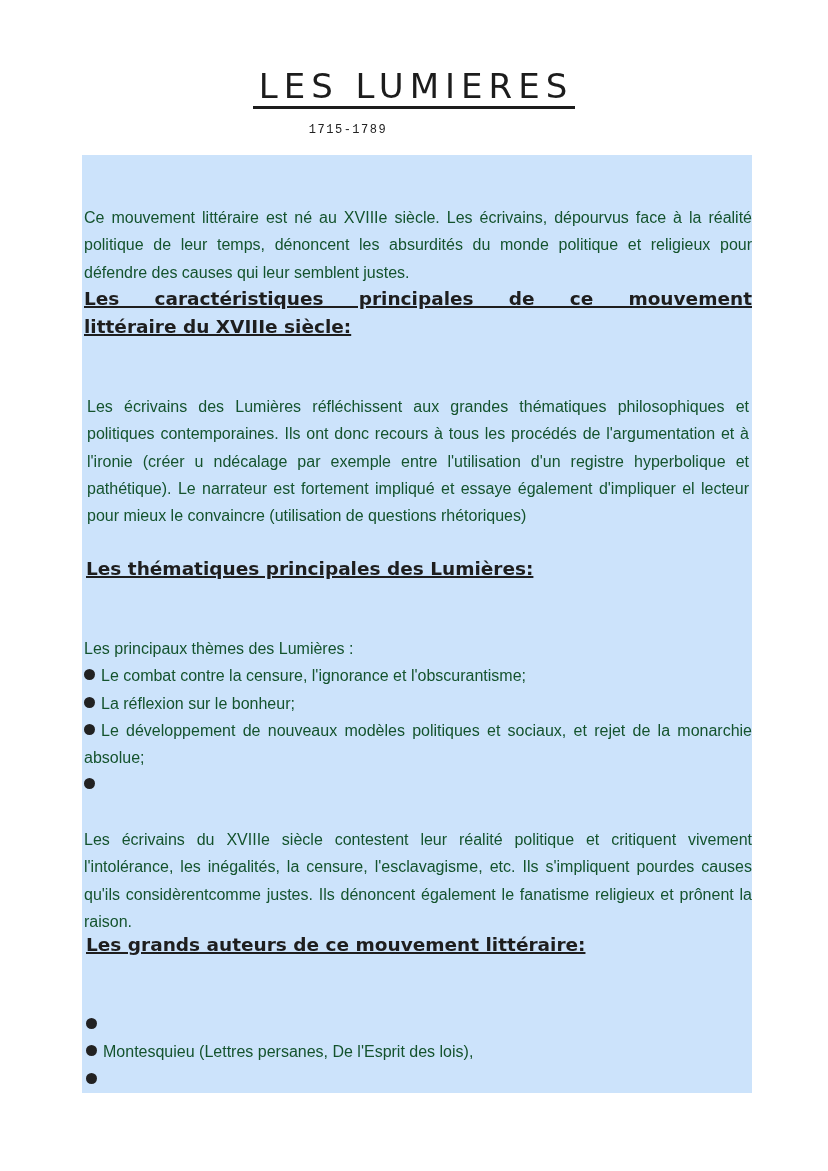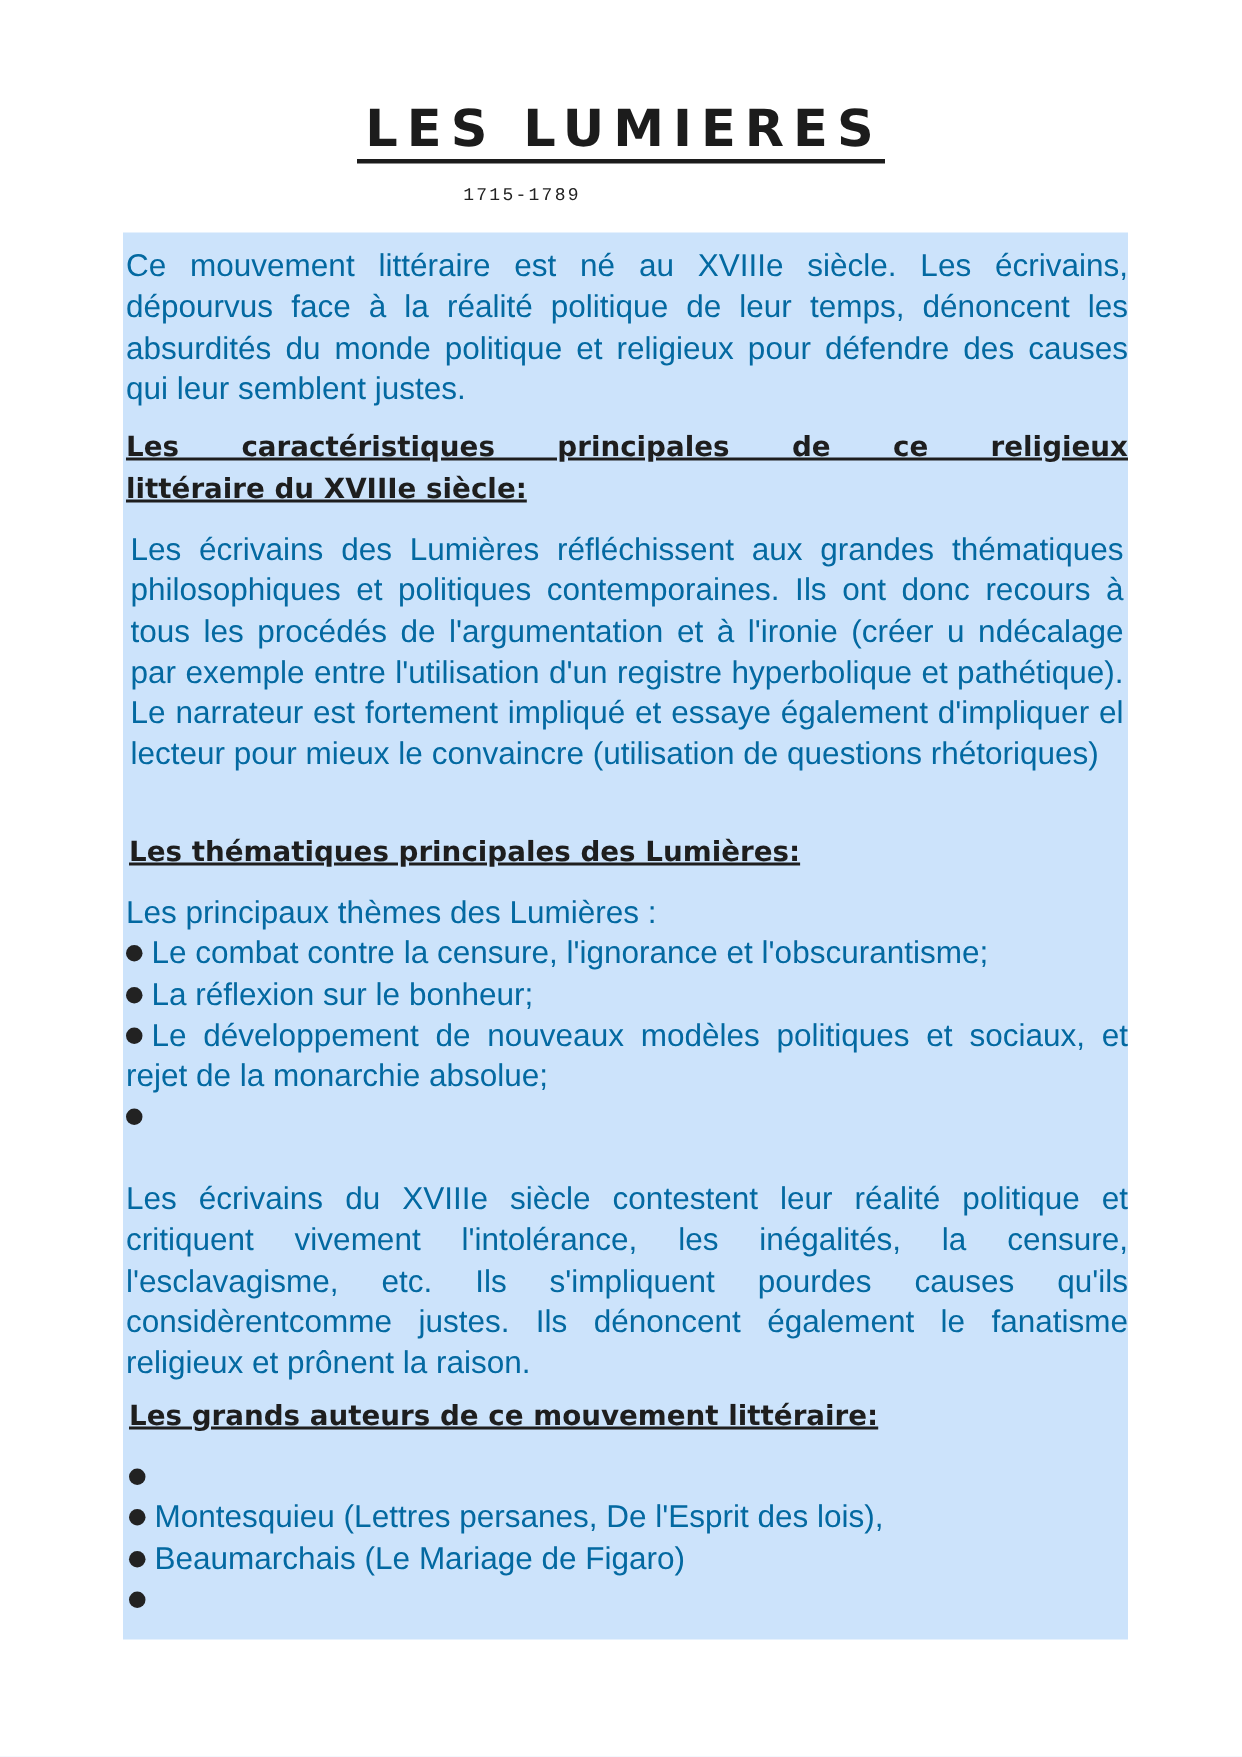--- a/index.html
+++ b/index.html
@@ -1,33 +1,33 @@
 <!DOCTYPE html>
 <html><head>
 <meta charset="utf-8">
 <style>
   html, body { margin: 0; padding: 0; background: #ffffff; }
   body { width: 828px; height: 1171px; position: relative; overflow: hidden; }
   .title {
     position: absolute; left: 0; width: 828px; top: 66px; text-align: center;
-    font-family: "DejaVu Sans", sans-serif; font-weight: bold; font-size: 34px;
+    font-family: "DejaVu Sans", sans-serif; font-weight: normal; font-size: 34px;
     letter-spacing: 6px; color: #1c1c1c;
   }
   .title span { border-bottom: 3px solid #1c1c1c; padding: 0 2px 0 6px; line-height: 40px; display: inline-block; }
   .dates {
     position: absolute; left: 0; width: 696px; top: 123px; text-align: center;
     font-family: Liberation Mono, monospace; font-size: 12px; letter-spacing: 1.5px; color: #222;
   }
   .box {
     position: absolute; left: 82px; top: 155px; width: 670px; height: 938px;
     background: #cce3fb;
   }
   .txt {
-    font-family: "Liberation Sans", sans-serif; font-size: 21px; color: #0369a1;
-    line-height: 27.3px; text-align: justify;
+    font-family: "Liberation Sans", sans-serif; font-size: 16px; color: #14532d;
+    line-height: 27.3px; text-align: justify; margin-top: 40px;
   }
   .p1 { position: absolute; left: 2px; top: 9px; width: 668px; }
   .h {
     font-family: "DejaVu Sans", sans-serif; font-weight: bold; font-size: 18.5px;
     color: #1e1e1e; text-decoration: underline; text-decoration-thickness: 2px;
     line-height: 28px; text-align: justify; text-align-last: left;
   }
   .h1 { position: absolute; left: 2px; top: 130px; width: 668px; }
   .h1 .first-line { text-align-last: justify; display: block; }
   .p2 { position: absolute; left: 5px; top: 198px; width: 662px; }
@@ -43,35 +43,34 @@
 </head>
 <body>
 
 <div class="title"><span>LES LUMIERES</span></div>
 <div class="dates">1715-1789</div>
 
 <div class="box">
   <div class="txt p1">Ce mouvement littéraire est né au XVIIIe siècle. Les écrivains, dépourvus face à la réalité politique de leur temps, dénoncent les absurdités du monde politique et religieux pour défendre des causes qui leur semblent justes.</div>
 
   <div class="h h1">
-    <span class="first-line">Les caractéristiques principales de ce religieux</span>
+    <span class="first-line">Les caractéristiques principales de ce mouvement</span>
     <span>littéraire du XVIIIe siècle:</span>
   </div>
   <div class="txt p2">Les écrivains des Lumières réfléchissent aux grandes thématiques philosophiques et politiques contemporaines. Ils ont donc recours à tous les procédés de l'argumentation et à l'ironie (créer u ndécalage par exemple entre l'utilisation d'un registre hyperbolique et pathétique). Le narrateur est fortement impliqué et essaye également d'impliquer el lecteur pour mieux le convaincre (utilisation de questions rhétoriques)</div>
 
   <div class="h h2">Les thématiques principales des Lumières:</div>
   <div class="txt p3">
     <span class="intro">Les principaux thèmes des Lumières :</span>
     <span class="li"><span class="bullet"></span><span>Le combat contre la censure, l'ignorance et l'obscurantisme;</span></span>
     <span class="li"><span class="bullet"></span><span>La réflexion sur le bonheur;</span></span>
     <span class="li" style="text-align:justify"><span class="bullet"></span><span>Le développement de nouveaux modèles politiques et sociaux, et rejet de la monarchie absolue;</span></span>
     <span class="li"><span class="bullet"></span></span>
   </div>
   <div class="txt p4">Les écrivains du XVIIIe siècle contestent leur réalité politique et critiquent vivement l'intolérance, les inégalités, la censure, l'esclavagisme, etc. Ils s'impliquent pourdes causes qu'ils considèrentcomme justes. Ils dénoncent également le fanatisme religieux et prônent la raison.</div>
 
   <div class="h h3">Les grands auteurs de ce mouvement littéraire:</div>
   <div class="txt p5">
     <span class="li"><span class="bullet"></span></span>
     <span class="li"><span class="bullet"></span><span>Montesquieu (Lettres persanes, De l'Esprit des lois),</span></span>
-    <span class="li"><span class="bullet"></span><span>Beaumarchais (Le Mariage de Figaro)</span></span>
     <span class="li"><span class="bullet"></span></span>
   </div>
 </div>
 
 </body></html>

